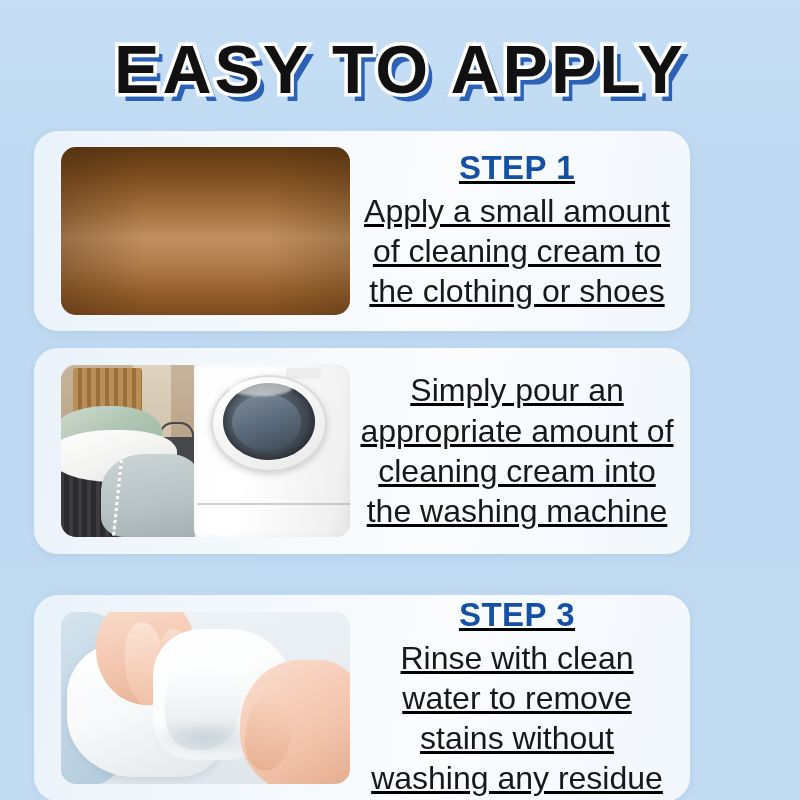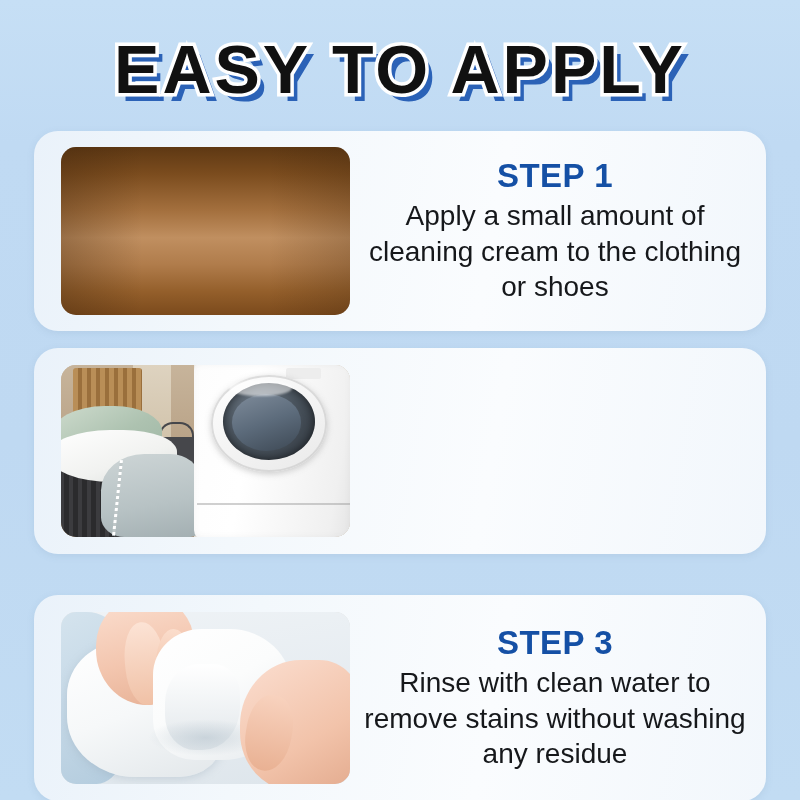--- a/index.html
+++ b/index.html
@@ -60,27 +60,28 @@
   .title .t-front {
     position: relative;
     color: #111111;
     z-index: 3;
   }
 
   
   .card {
     position: absolute;
     left: 34px;
-    width: 732px;
+    width: 656px;
     border-radius: 24px;
     background: linear-gradient(100deg, #EAF2FA 0%, #F3F8FC 30%, #FAFCFE 62%, #F2F7FC 100%);
     box-shadow: 0 2px 7px rgba(120,150,180,0.17);
     display: flex;
     align-items: center;
     overflow: hidden;
+    text-decoration: underline;
   }
 
   #card-1 { top: 131px;  height: 200px; }
   #card-2 { top: 348px;  height: 206px; }
   #card-3 { top: 595px;  height: 206px; }
 
   .card-photo {
     position: relative;
     flex: 0 0 auto;
     width: 289px;
@@ -102,21 +103,21 @@
     color: #1550A5;
     font-weight: bold;
     font-size: 33px;
     letter-spacing: 0.5px;
     line-height: 1.1;
     margin-bottom: 4px;
   }
 
   .step-desc {
     color: #16181B;
-    font-size: 28px;
+    font-size: 32px;
     line-height: 1.26;
     font-weight: normal;
   }
 
   
   .photo-brown {
     position: absolute;
     inset: 0;
     background:
       linear-gradient(180deg,
@@ -255,20 +256,21 @@
       <div class="pw-machine"></div>
       <div class="pw-mseam"></div>
       <div class="pw-panel"></div>
       <div class="pw-ring"></div>
       <div class="pw-glass"></div>
       <div class="pw-inner"></div>
       <div class="pw-hl"></div>
     </div>
   </div>
   <div class="card-text">
+    <div class="step-desc">Simply pour an appropriate amount of cleaning cream into the washing machine</div>
   </div>
 </div>
 
 <div class="card" id="card-3">
   <div class="card-photo">
     <div class="photo-rinse">
       <div class="pr-water"></div>
       <div class="pr-cloth1"></div>
       <div class="pr-handT"></div>
       <div class="pr-fingT1"></div>

